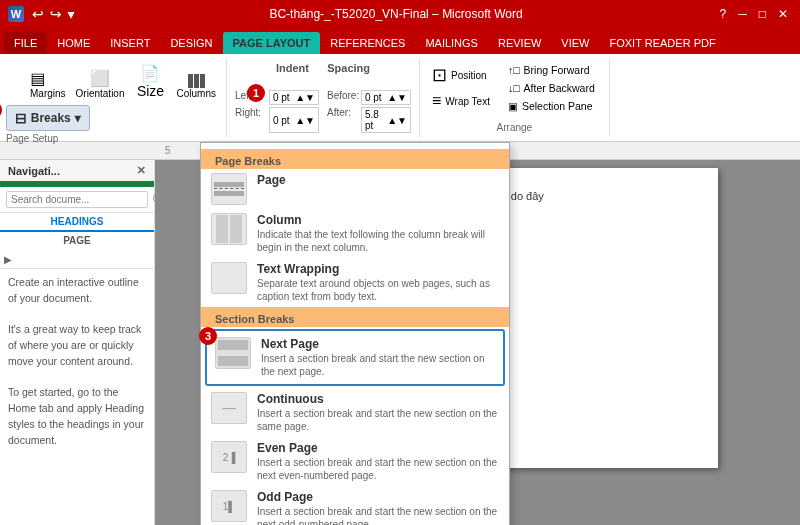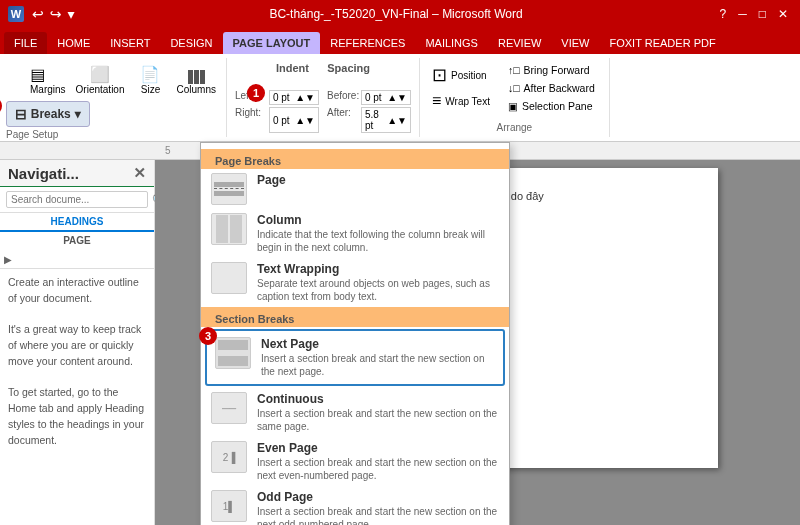--- a/index.html
+++ b/index.html
@@ -34,21 +34,21 @@
       padding: 4px 10px;
       font-size: 11px;
       color: white;
       cursor: pointer;
       border-radius: 3px 3px 0 0;
       height: 22px;
       display: flex;
       align-items: center;
     }
     .ribbon-tab.active {
-      background: #c4b5fd;
+      background: #14b8a6;
       color: #333;
       font-weight: bold;
     }
     .ribbon-tab.file-tab {
       background: #a00000;
       border-radius: 3px 3px 0 0;
     }
 
     
     #ribbon {
@@ -176,23 +176,23 @@
       background: white;
       border-right: 1px solid #ddd;
       display: flex;
       flex-direction: column;
       font-size: 11px;
     }
     #nav-pane-title {
       background: #f5f5f5;
       padding: 4px 8px;
       font-weight: bold;
-      font-size: 15px;
+      font-size: 11px;
       color: #333;
-      border-bottom: 1px solid #15803d;
+      border-bottom: 6px solid #15803d;
       display: flex;
       justify-content: space-between;
       align-items: center;
     }
     #nav-search {
       padding: 4px 6px;
       border-bottom: 1px solid #ddd;
       display: flex;
       align-items: center;
       gap: 4px;
@@ -357,21 +357,21 @@
         <div style="font-size:10px;padding-left:20px;">Margins</div>
       </div>
 
       <div class="big-icon-btn">
         <div style="font-size:16px;">⬜</div>
         <div style="font-size:10px;">Orientation</div>
       </div>
 
       <div class="big-icon-btn">
         <div style="font-size:16px;">📄</div>
-        <div style="font-size:10px;">Size</div>
+        <div style="font-size:14px;">Size</div>
       </div>
 
       <div class="big-icon-btn">
         <div class="cols-icon">
           <div class="col-bar" style="height:14px;"></div>
           <div class="col-bar" style="height:14px;"></div>
           <div class="col-bar" style="height:14px;"></div>
         </div>
         <div style="font-size:10px;">Columns</div>
       </div>

